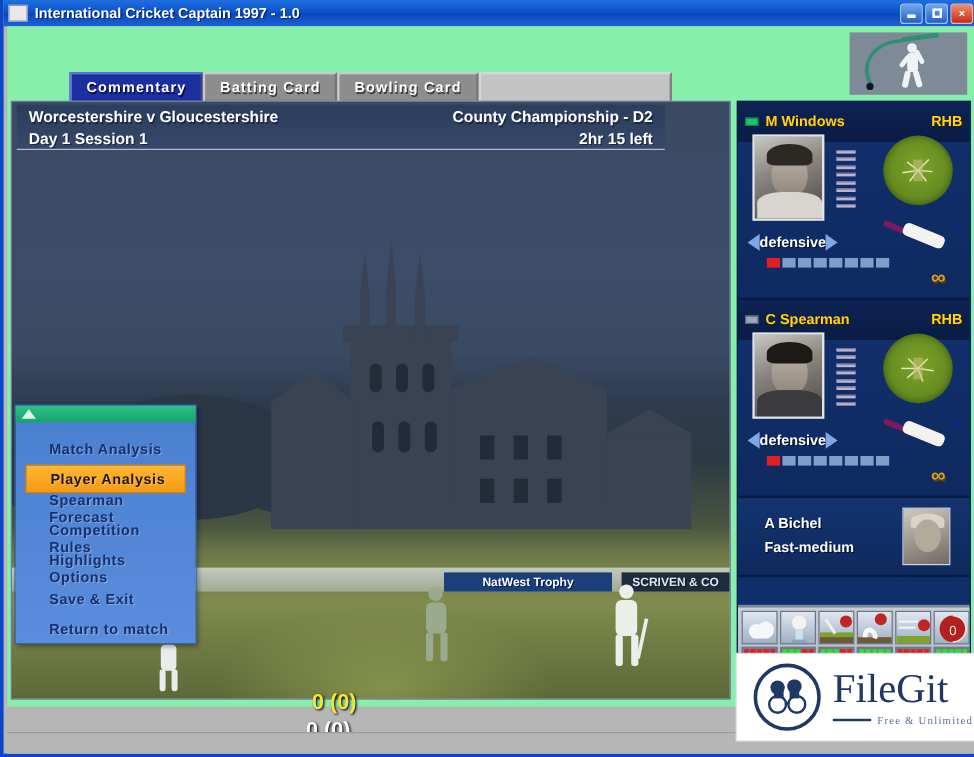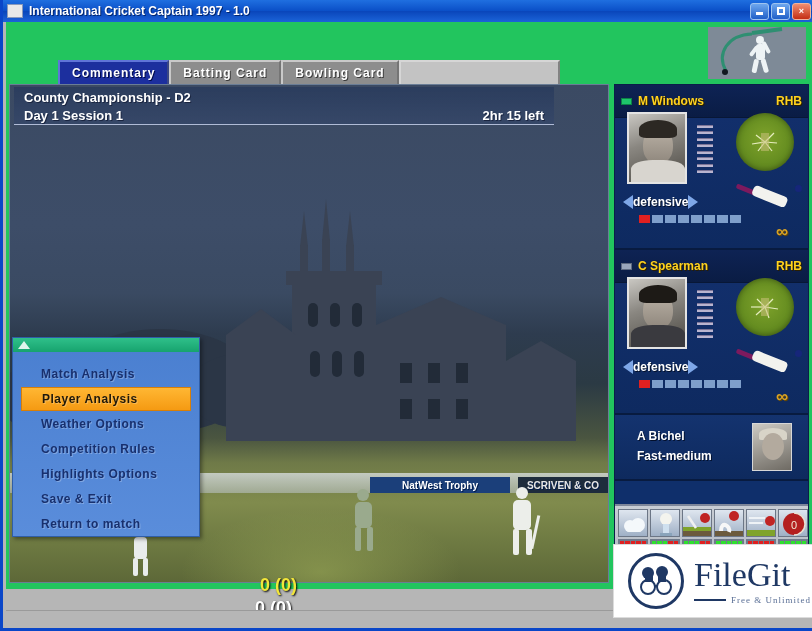--- a/index.html
+++ b/index.html
@@ -42,21 +42,21 @@
   .tbtn .glyph-min { width: 7px; height: 3px; background: #fff; margin-top: 5px; }
   .tbtn .glyph-max { width: 8px; height: 8px; border: 2px solid #fff; }
   
   .client {
     position: absolute; left: 3px; top: 22px; width: 806px; height: 606px;
     background: #b6b6b6;
   }
   
   .game {
     position: absolute; left: 0px; top: 0px; width: 806px; height: 567px;
-    background: #22c55e;
+    background: #86efac;
   }
   .logo-box {
     position: absolute; right: 6px; top: 5px; width: 98px; height: 52px;
     background: #7e8a97; overflow: hidden;
   }
   .logo-box svg { position: absolute; left: 0; top: 0; }
   
   .tabrow {
     position: absolute; left: 52px; top: 38px; width: 502px; height: 26px;
     display: flex; align-items: stretch;
@@ -118,21 +118,21 @@
     position: absolute; top: 392px; height: 16px;
     color: #ffffff; font-size: 10px; font-weight: bold;
     display: flex; align-items: center; justify-content: center;
     text-shadow: 1px 1px 0 #001b4a;
   }
   .ad-natwest { left: 360px; width: 140px; background: #1b3f7a; }
   .ad-scriven { left: 508px; width: 90px; background: #1e2c3c; color:#e6e6e6; }
   
   .menu {
     position: absolute; left: 6px; top: 315px;
-    width: 188px; height: 200px;
+    width: 152px; height: 200px;
     background: linear-gradient(180deg,#4a7fd0,#5a8ddb);
     border: 1px solid #2f5ea8;
     box-shadow: 2px 2px 4px rgba(0,0,0,.4);
   }
   .menu-header {
     height: 14px; background: linear-gradient(180deg,#2fc08a,#17a36e);
     display: flex; align-items: center; padding-left: 5px;
   }
   .menu-arrow {
     width: 0; height: 0;
@@ -458,20 +458,21 @@
               <rect x="503" y="27" width="18" height="30" rx="5"></rect>
               <rect x="503" y="56" width="6" height="26" rx="2"></rect>
               <rect x="516" y="56" width="6" height="26" rx="2"></rect>
               <rect x="524" y="42" width="3" height="34" transform="rotate(12 525 58)"></rect>
             </g>
           </svg>
         </div>
 
         <div class="header-band">
           <div class="hb-line">
+            <span>Worcestershire v Gloucestershire</span>
             <span>County Championship - D2</span>
           </div>
           <div class="hb-line">
             <span>Day 1 Session 1</span>
             <span>2hr 15 left</span>
           </div>
         </div>
 
         <div class="scoreline score-yellow">0 (0)</div>
         <div class="scoreline score-white">0 (0)</div>
@@ -483,21 +484,21 @@
           <div class="menu-arrow"></div>
         </div>
         <div class="menu-list">
           <div class="menu-item">
               <span>Match Analysis</span>
             </div>
           <div class="menu-item selected">
               <span>Player Analysis</span>
             </div>
           <div class="menu-item">
-              <span>Weather Options</span>
+              <span>Spearman Forecast</span>
             </div>
           <div class="menu-item">
               <span>Competition Rules</span>
             </div>
           <div class="menu-item">
               <span>Highlights Options</span>
             </div>
           <div class="menu-item">
               <span>Save &amp; Exit</span>
             </div>

